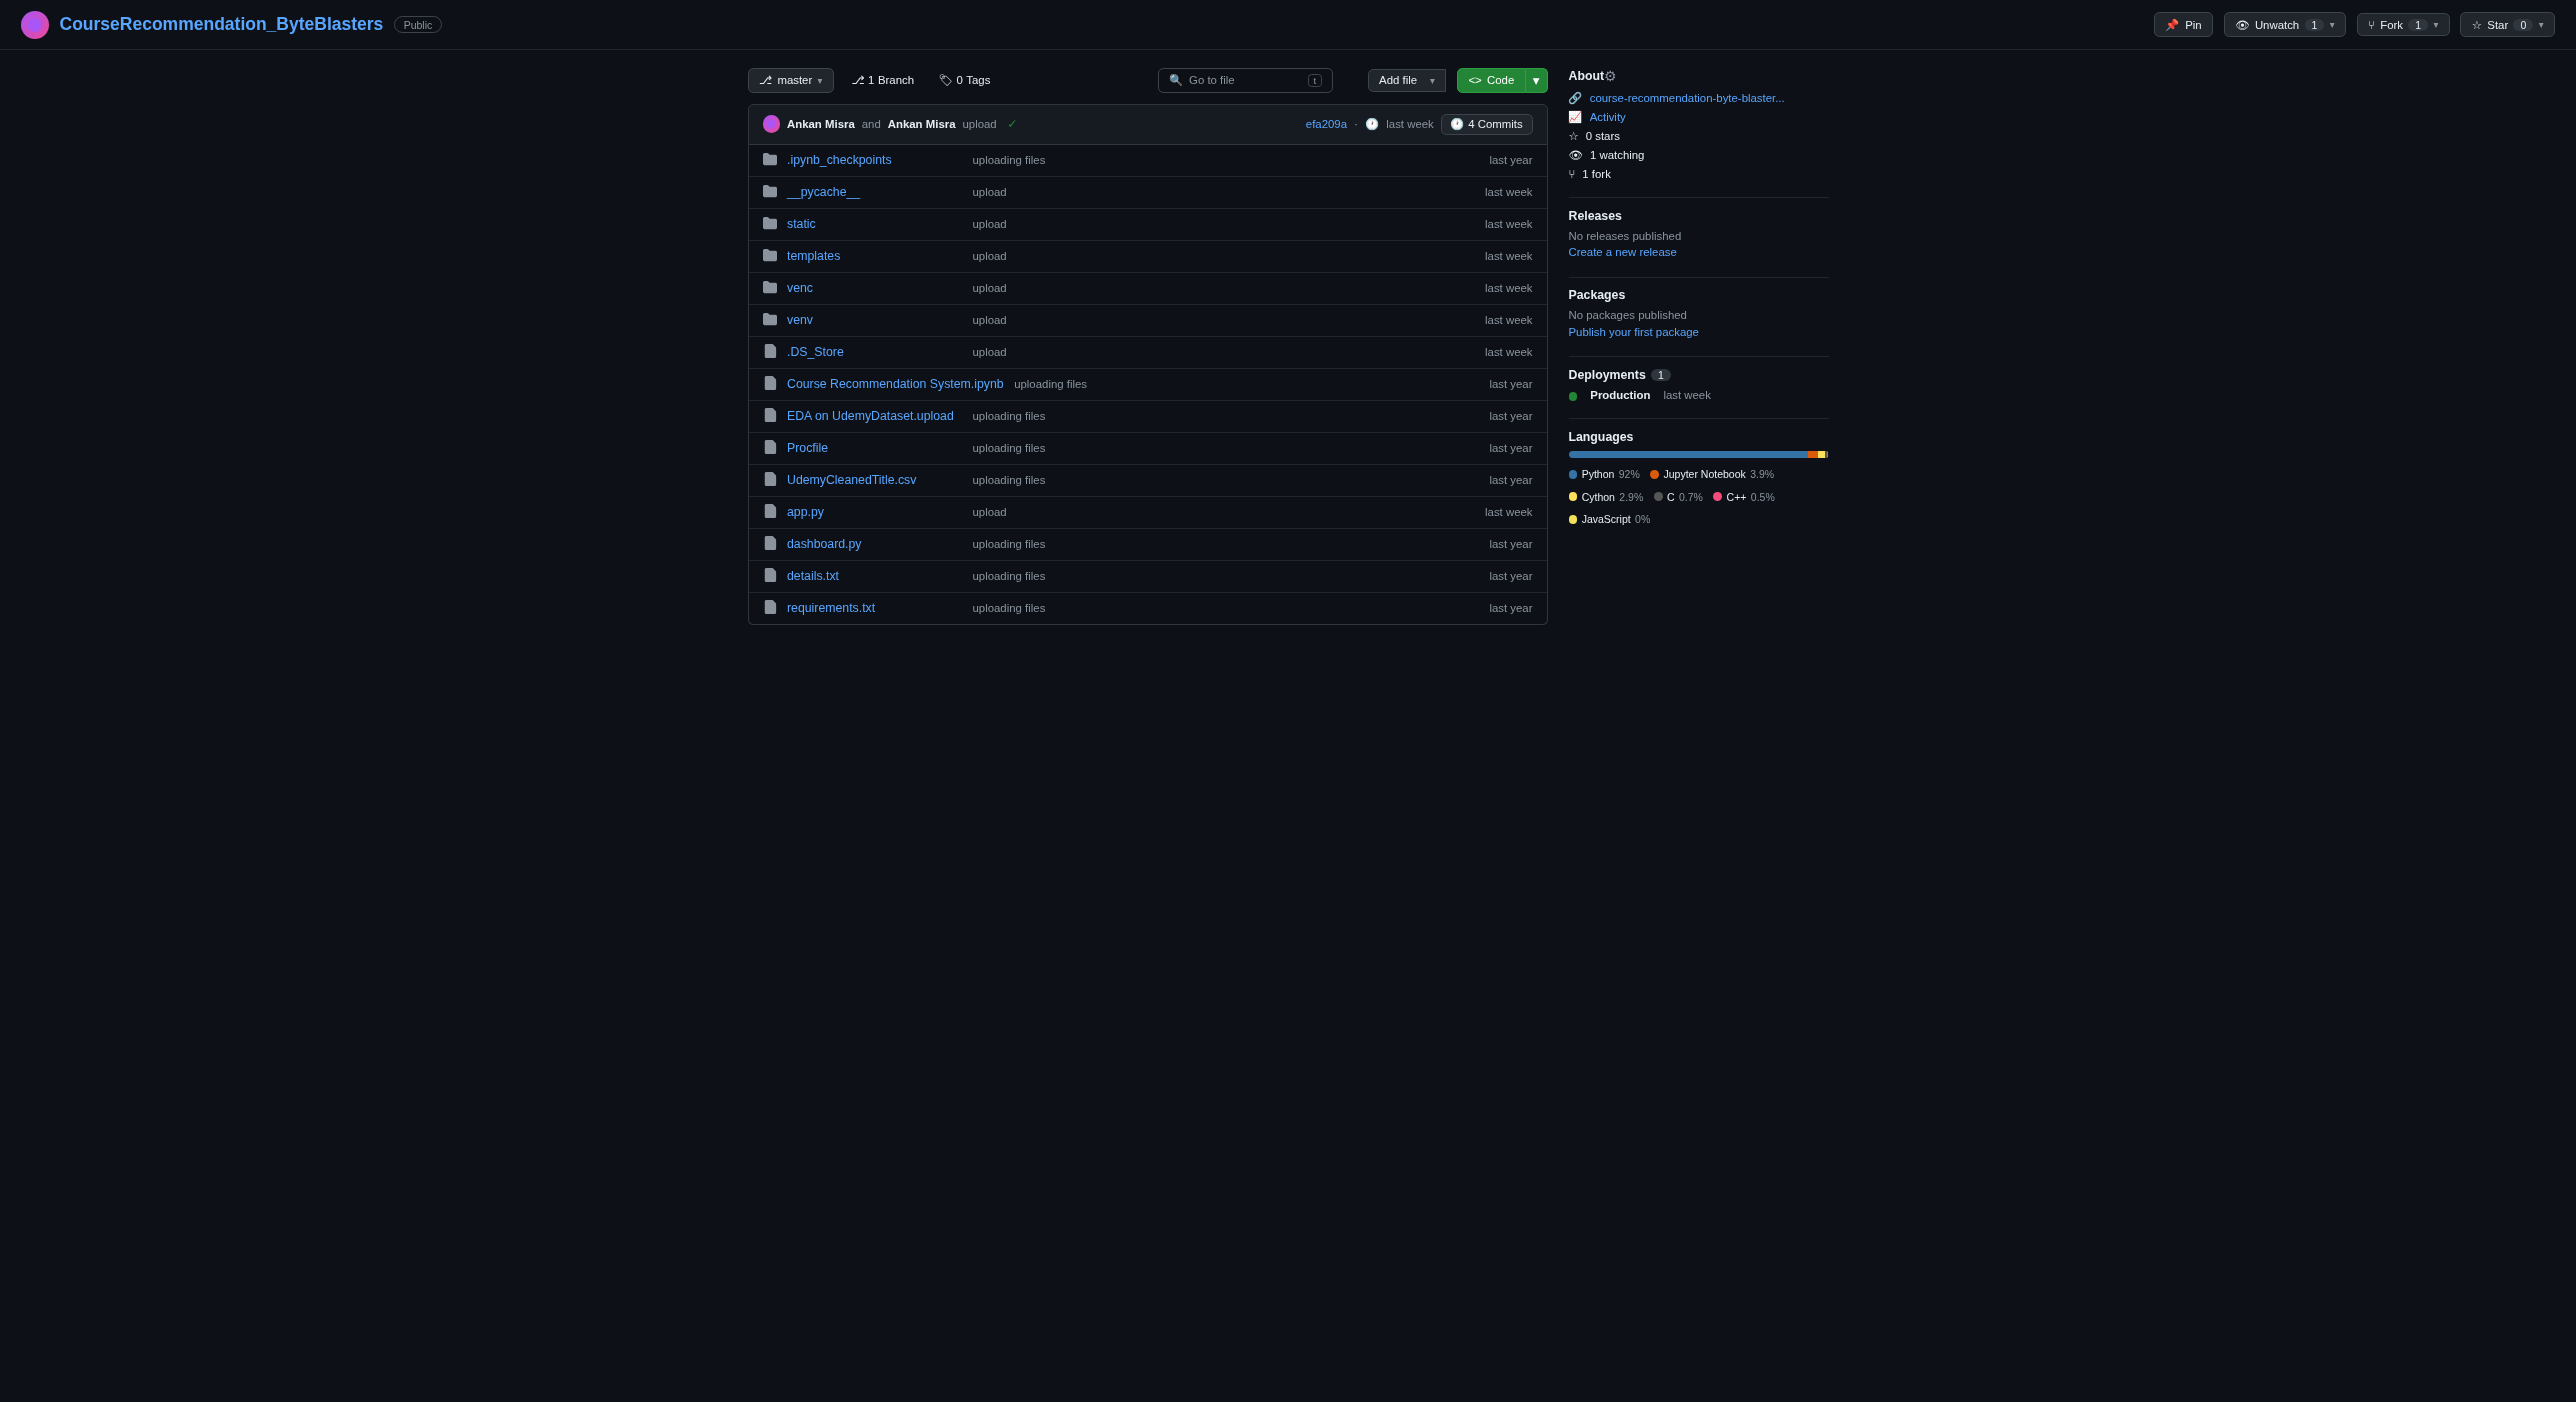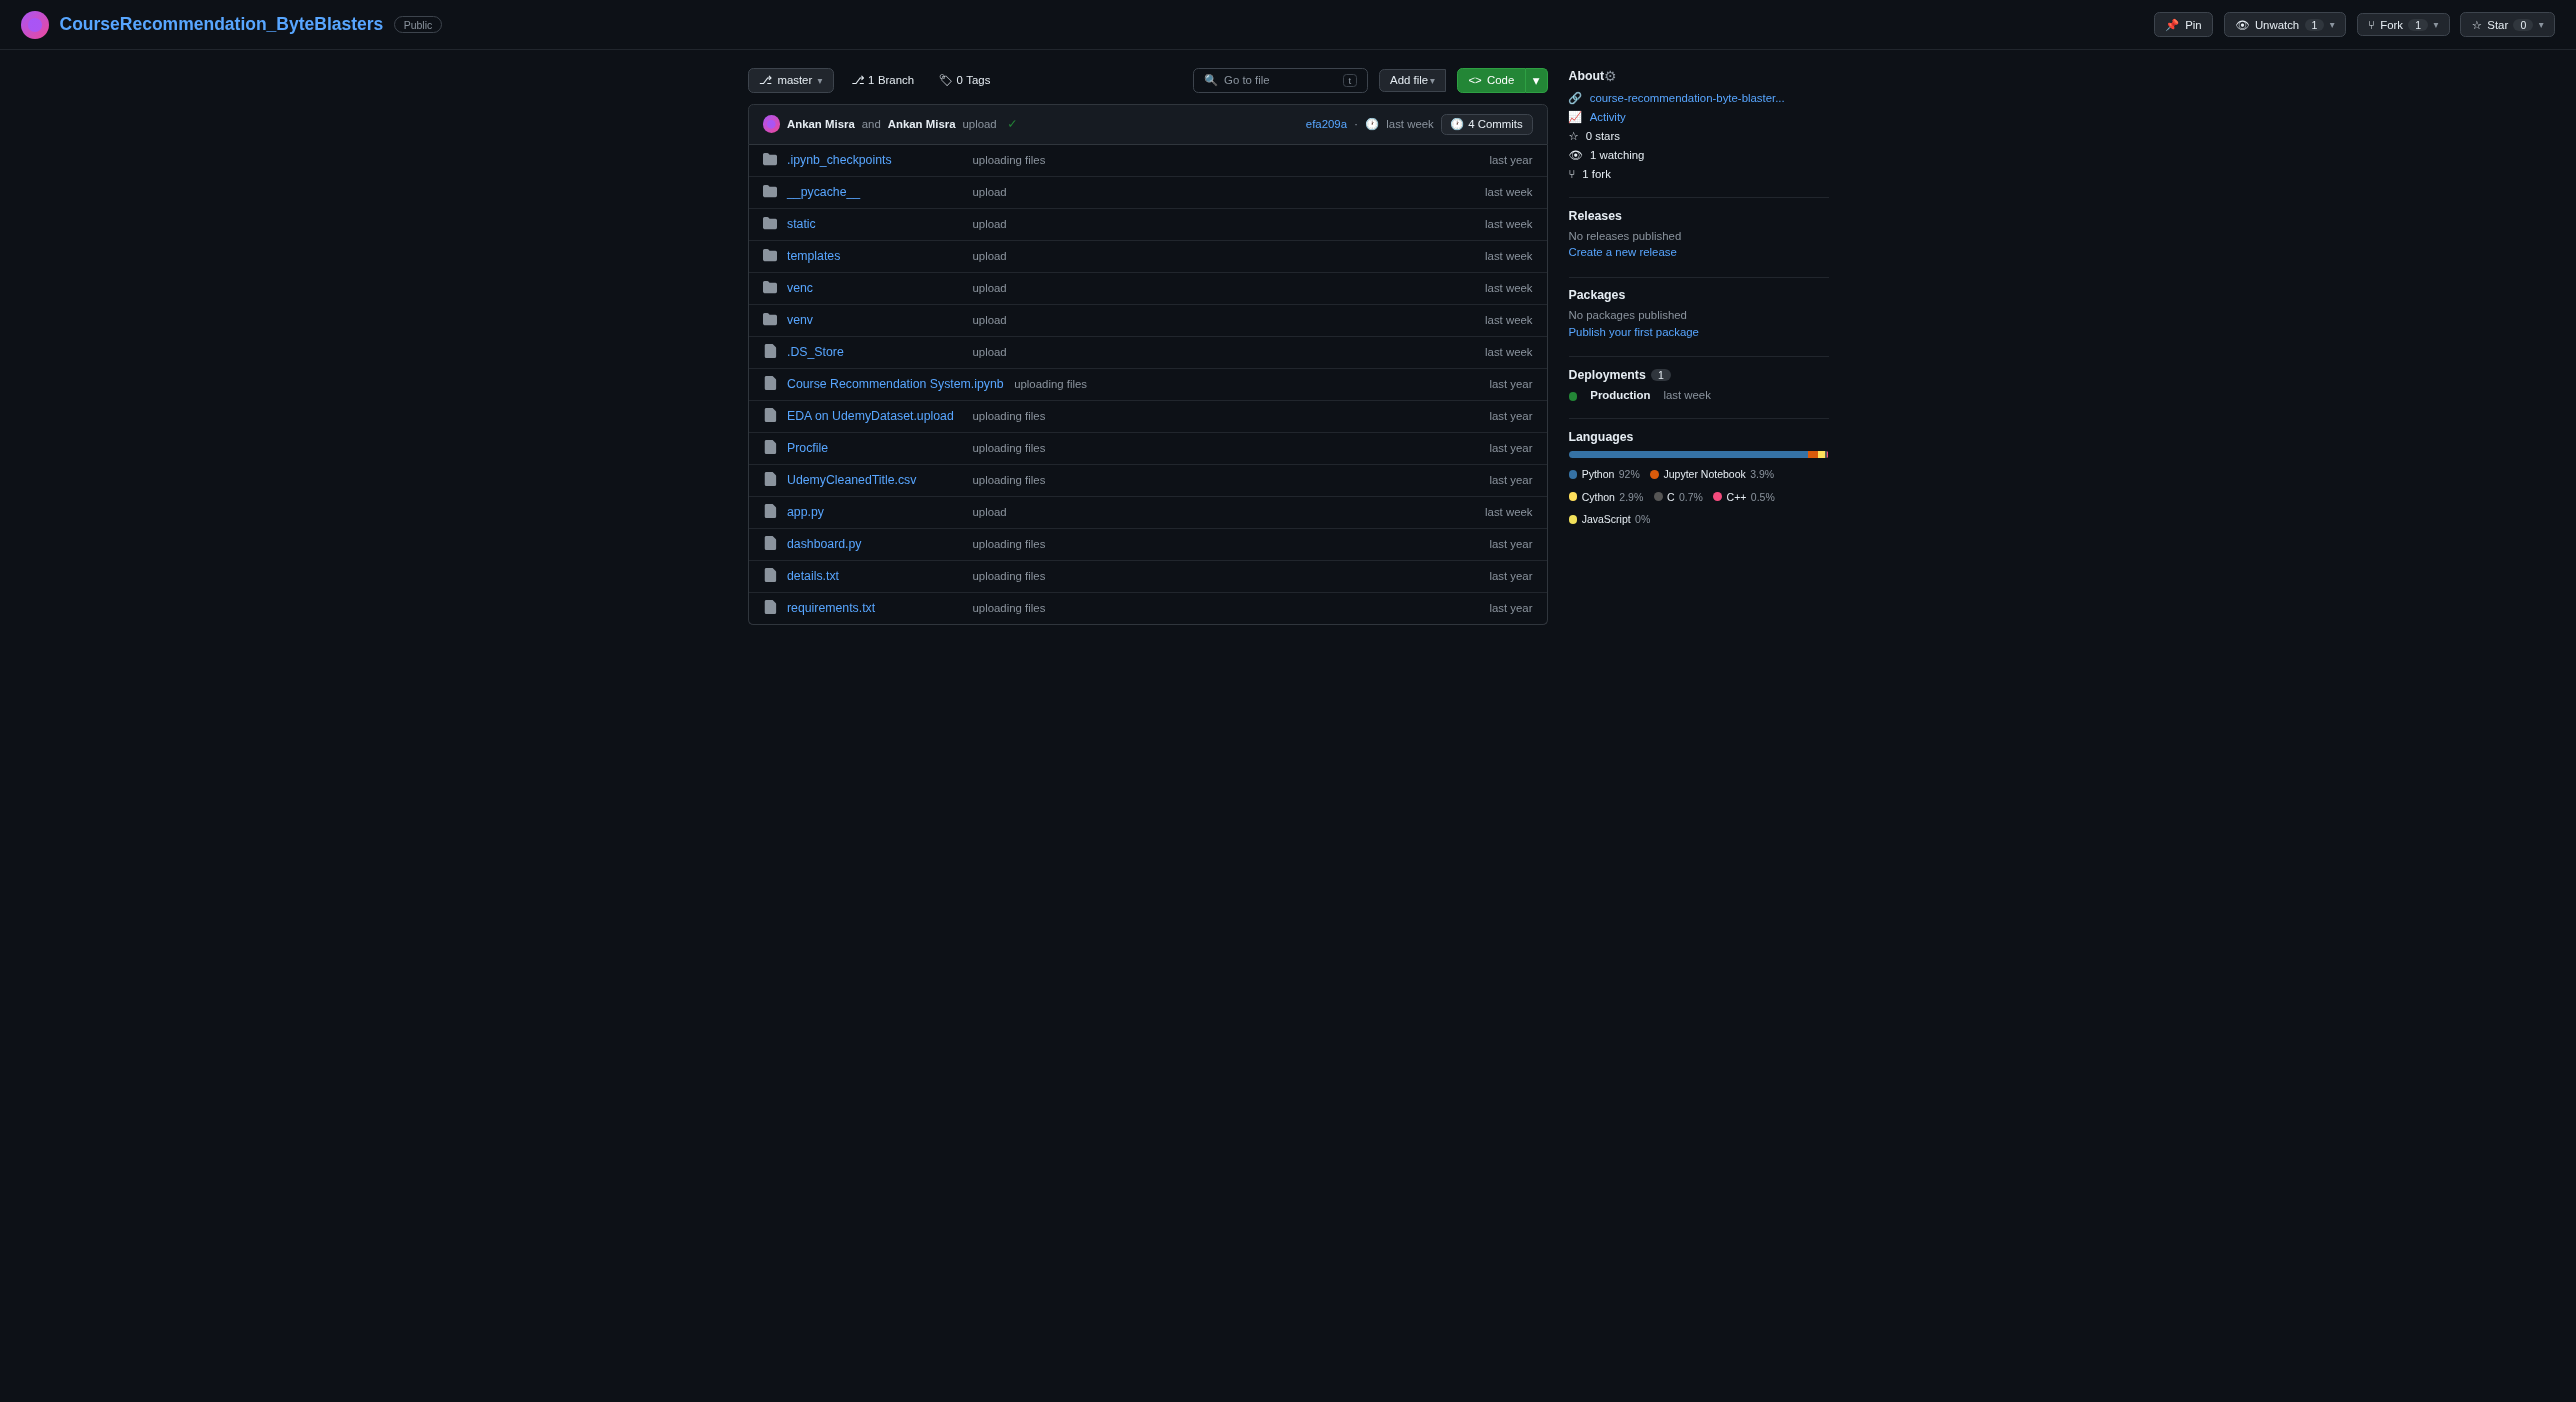--- a/index.html
+++ b/index.html
@@ -119,28 +119,29 @@
     }
     .goto-kbd {
       margin-left: auto;
       border: 0.9px solid #3d444d;
       border-radius: 3.5px;
       padding: 0 4.4px;
       font-size: 9.7px;
       color: #8b949e;
     }
     .add-file-btn {
-      display: flex; align-items: center; gap: 2px;
+      display: flex; align-items: center; gap: 13px;
       background: #21262d;
       border: 0.9px solid #3d444d;
       border-radius: 5.3px 0 0 5.3px;
       color: #e6edf3;
       padding: 4.4px 10.5px;
       cursor: pointer;
       font-size: 11.4px;
+      margin-left: 24px;
     }
     .code-btn {
       display: flex; align-items: center; gap: 5.3px;
       background: #238636;
       border: 0.9px solid #2ea043;
       border-radius: 5.3px 0 0 5.3px;
       color: #fff;
       padding: 4.4px 10.5px;
       cursor: pointer;
       font-size: 11.4px;

